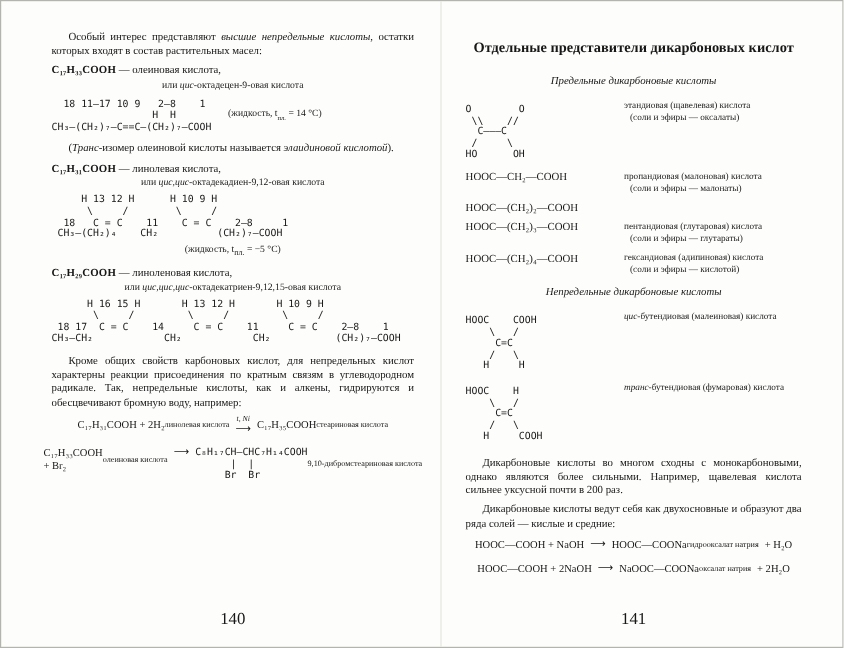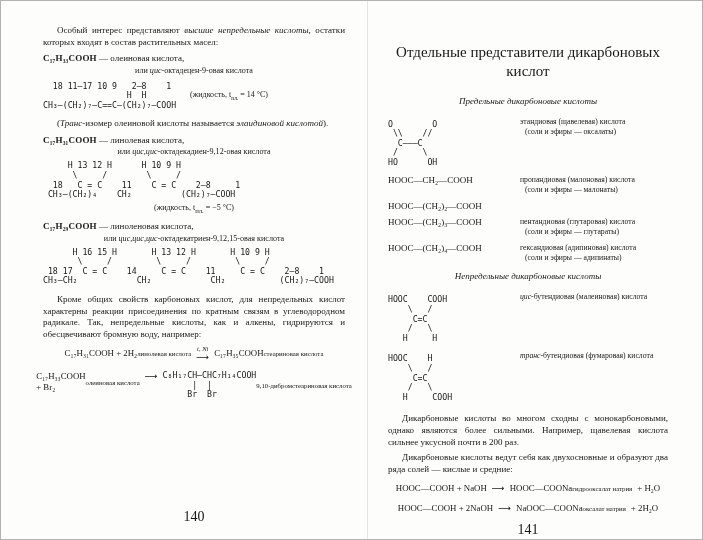--- a/index.html
+++ b/index.html
@@ -26,21 +26,21 @@
   .note sub{font-size:5.5px;}
   .note-center{text-align:center;font-size:8px;margin:1px 0 3px;}
   .equation{display:flex;justify-content:center;align-items:flex-start;gap:5px;font-size:8.8px;line-height:11px;margin:7px 0 2px;}
   .eq-stack{display:inline-flex;flex-direction:row;align-items:center;}
   .eq-label{font-size:6.8px;line-height:8px;margin-top:1px;white-space:nowrap;}
   .rxn-arrow{display:inline-flex;flex-direction:column;align-items:center;margin-top:-2px;}
   .rxn-cond{font-size:6.5px;line-height:6.5px;font-style:italic;}
   .arrow-glyph{font-family:"DejaVu Sans",sans-serif;font-size:9px;line-height:10px;}
   .eq-pre{margin:0;}
   .page-num{margin-top:auto;text-align:center;font-size:14px;padding-top:6px;}
-  .page-title{text-align:center;font-weight:normal;font-size:15px;line-height:1.25;margin:18px 0 10px;}
+  .page-title{text-align:center;font-weight:bold;font-size:12px;line-height:1.25;margin:7px 0 10px;}
   .subheader{text-align:center;font-style:italic;font-size:9px;margin:5px 0 8px;}
   .acid-row{display:flex;align-items:flex-start;margin:3px 0;}
   .acid-cell{width:132px;flex:0 0 132px;}
   .acid-formula{font-size:9px;}
   .acid-desc{flex:1;font-size:7.7px;line-height:1.3;}
   .acid-salts{padding-left:5px;}
   .uname{font-size:7.7px;}
 </style>
 </head>
 <body>
@@ -148,21 +148,21 @@
       <div class="acid-desc">
         <div class="acid-name">пентандиовая (глутаровая) кислота</div>
         <div class="acid-salts">(соли и эфиры — глутараты)</div>
       </div>
     </div>
 
     <div class="acid-row">
       <div class="acid-cell acid-formula">HOOC—(CH₂)₄—COOH</div>
       <div class="acid-desc">
         <div class="acid-name">гександиовая (адипиновая) кислота</div>
-        <div class="acid-salts">(соли и эфиры — адипинаты)</div>
+        <div class="acid-salts">(соли и эфиры — кислотой)</div>
       </div>
     </div>
 
     <div class="subheader">Непредельные дикарбоновые кислоты</div>
 
     <div class="acid-row">
       <div class="acid-cell">
           <pre class="struct">HOOC    COOH
     \   /
      C=C

